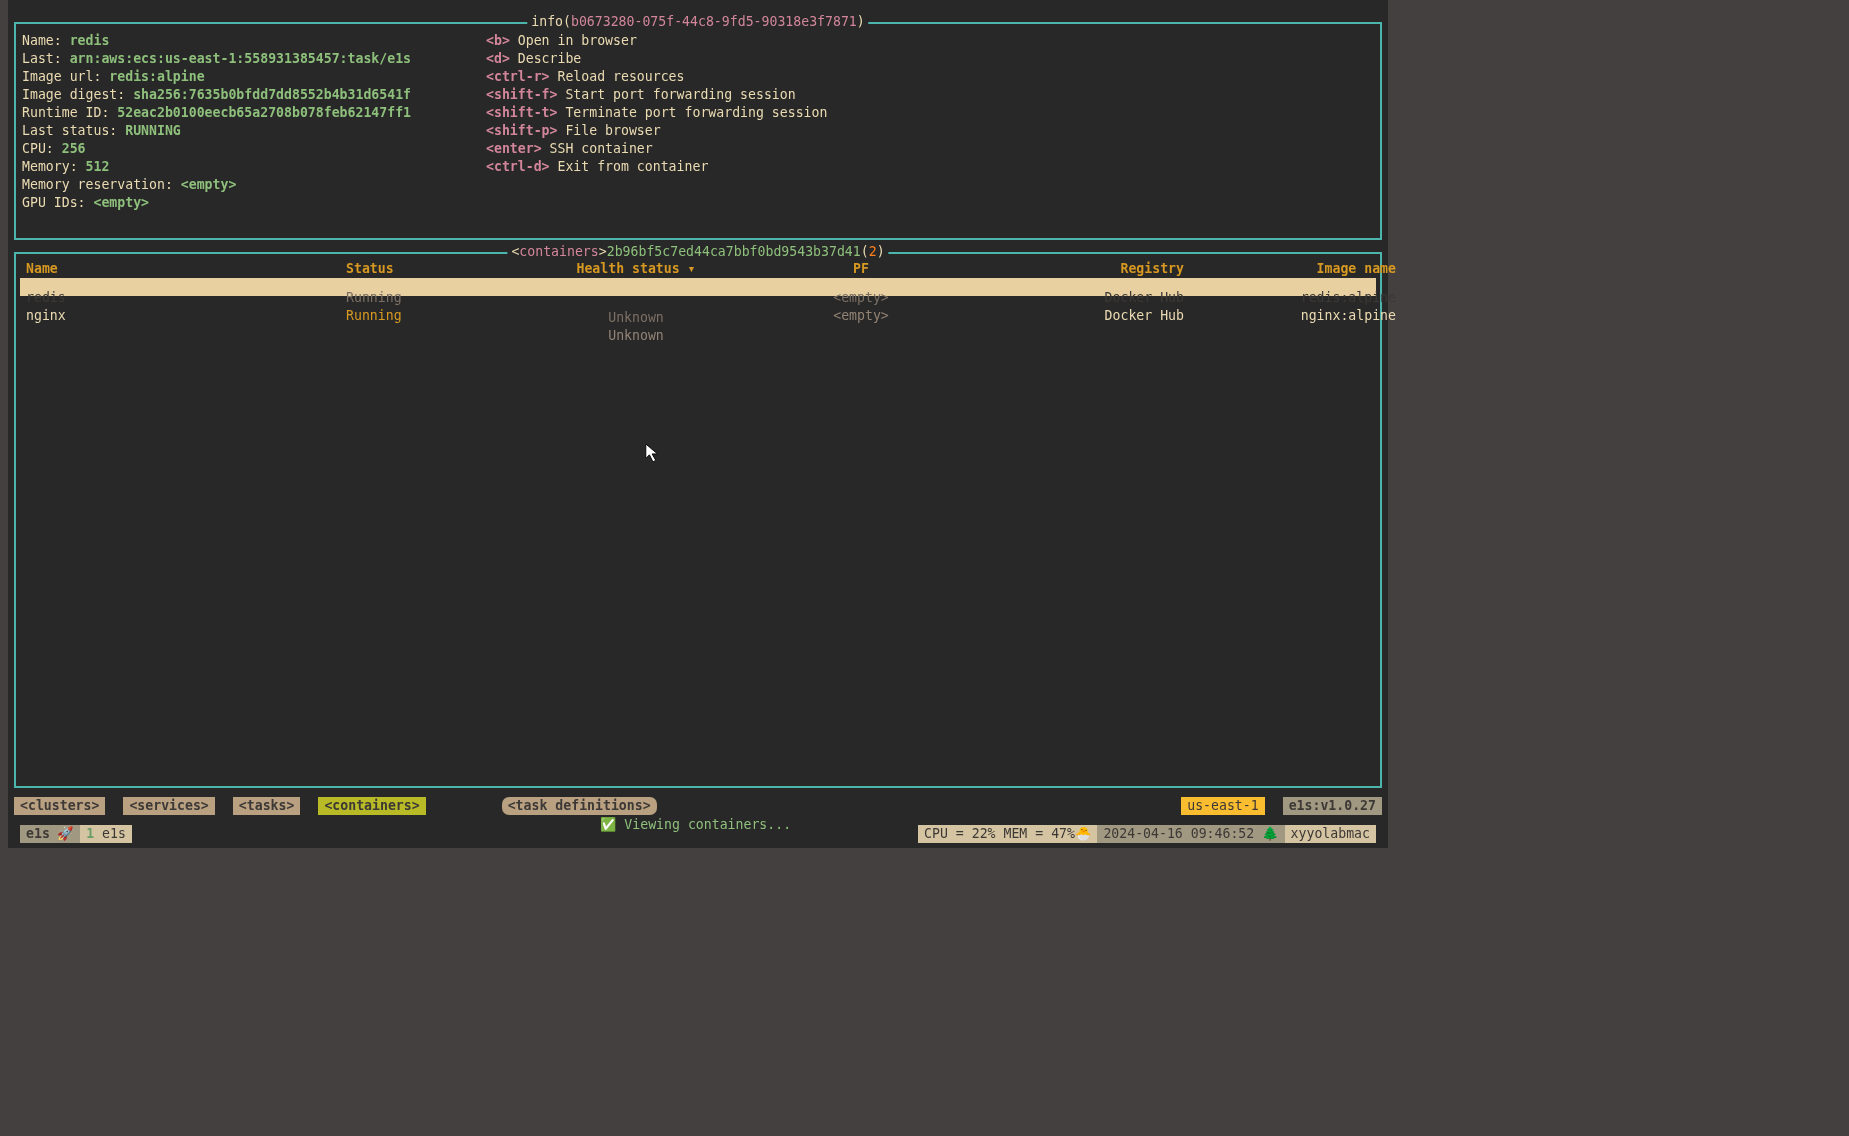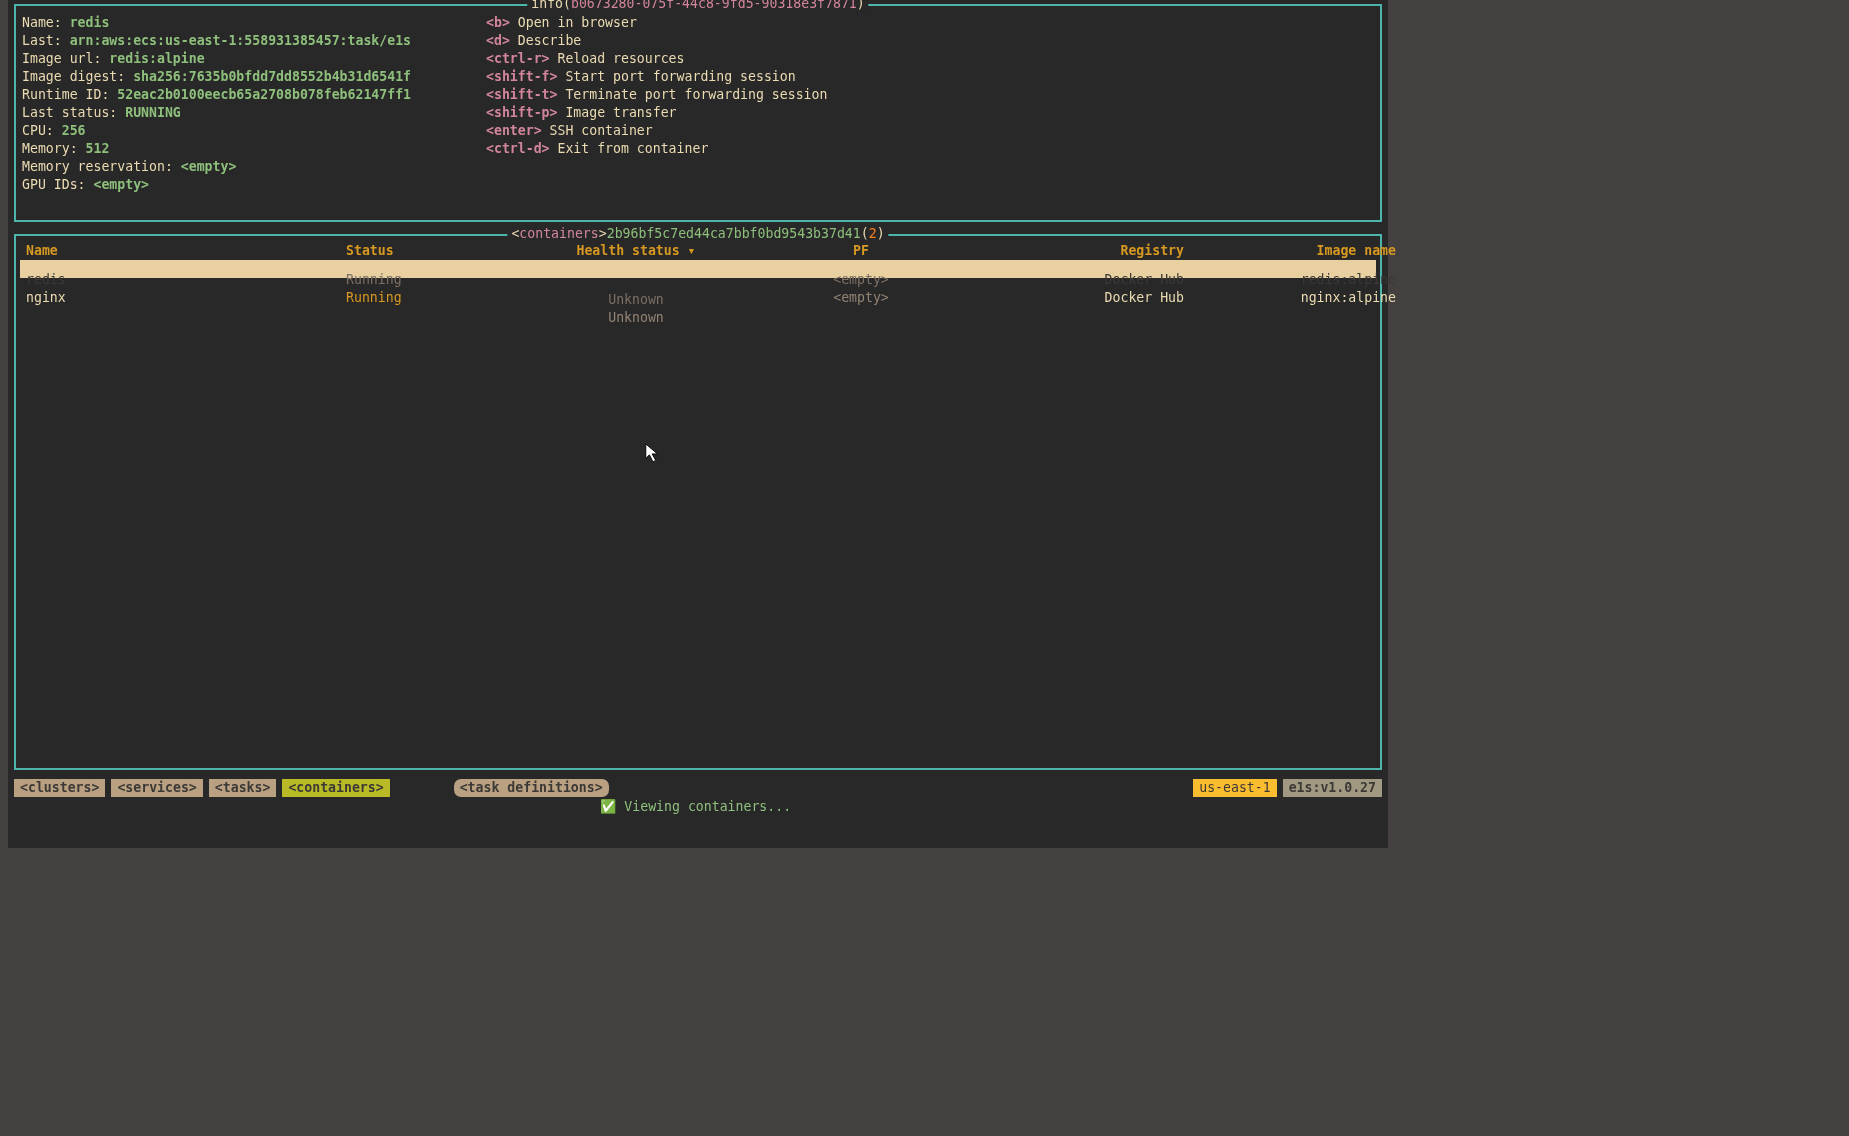--- a/index.html
+++ b/index.html
@@ -58,21 +58,21 @@
     color: var(--fg);
   }
   .brack { color: var(--fg); }
   .tkey   { color: var(--magenta); }
   .tval   { color: var(--aqua); }
   .tnum   { color: var(--orange); }
 
   
   #info-panel {
     height: 218px;
-    margin-top: 4px;
+    margin-top: 22px;
     padding: 8px 6px 0 6px;
   }
   .info-cols { display: flex; gap: 8px; }
   .info-col { }
   .col1 { flex: 0 0 456px; }
   .col2 { flex: 0 0 448px; }
   .col3 { flex: 1; }
   .kv-line { white-space: pre; }
   .kv-key { color: var(--fg); }
   .kv-val { color: var(--aqua); font-weight: bold;}
@@ -109,21 +109,21 @@
     background: var(--sel-bg);
     color: var(--sel-fg);
   }
   .list-row.selected .c-status { color: #7c6f64; }
   .list-row.selected .c-health { color: #7c6f64; }
   .list-row.selected .c-pf     { color: #7c6f64; }
 
   
   .tabs {
     display: flex;
-    gap: 6px;
+    gap: 18px;
     align-items: center;
     padding: 0 6px;
     margin-top: 8px;
     height: 20px;
   }
   .tab {
     background: var(--tab-bg);
     color: #3c3836;
     padding: 0 6px;
     font-weight: bold;
@@ -188,21 +188,21 @@
           <div class="kv-line"><span class="kv-key">Memory: </span><span class="kv-val">512</span></div>
           <div class="kv-line"><span class="kv-key">Memory reservation: </span><span class="kv-val">&lt;empty&gt;</span></div>
           <div class="kv-line"><span class="kv-key">GPU IDs: </span><span class="kv-val">&lt;empty&gt;</span></div>
         </div>
       <div class="info-col col3" id="info-keys">
           <div class="kv-line"><span class="kbd">&lt;b&gt;</span><span class="kdesc"> Open in browser</span></div>
           <div class="kv-line"><span class="kbd">&lt;d&gt;</span><span class="kdesc"> Describe</span></div>
           <div class="kv-line"><span class="kbd">&lt;ctrl-r&gt;</span><span class="kdesc"> Reload resources</span></div>
           <div class="kv-line"><span class="kbd">&lt;shift-f&gt;</span><span class="kdesc"> Start port forwarding session</span></div>
           <div class="kv-line"><span class="kbd">&lt;shift-t&gt;</span><span class="kdesc"> Terminate port forwarding session</span></div>
-          <div class="kv-line"><span class="kbd">&lt;shift-p&gt;</span><span class="kdesc"> Image transfer</span></div>
+          <div class="kv-line"><span class="kbd">&lt;shift-p&gt;</span><span class="kdesc"> File browser</span></div>
           <div class="kv-line"><span class="kbd">&lt;enter&gt;</span><span class="kdesc"> SSH container</span></div>
           <div class="kv-line"><span class="kbd">&lt;ctrl-d&gt;</span><span class="kdesc"> Exit from container</span></div>
         </div>
     </div>
   </div>
 
   <div id="list-panel" class="panel">
     <div class="panel-title">
       <span class="brack">&lt;</span><span class="tkey">containers</span><span class="brack">&gt;</span><span class="tval">2b96bf5c7ed44ca7bbf0bd9543b37d41</span><span class="brack">(</span><span class="tnum">2</span><span class="brack">)</span>
     </div>
@@ -242,18 +242,28 @@
       <span class="tab gap">&lt;task definitions&gt;</span>
       <span class="tabs-spacer"></span>
       <span class="badge-region">us-east-1</span>
       <span class="badge-ver">e1s:v1.0.27</span>
     </div>
 
   <div class="helpline">
     <span class="chk">✅</span><span> Viewing containers...</span>
   </div>
 
+  <div class="statusbar">
+    <span class="sb-left1">e1s 🚀</span>
+    <span class="sb-left2">
+      <span class="sb-num">1</span><span> e1s</span>
+    </span>
+    <span class="sb-spacer"></span>
+    <span class="sb-sys">CPU = 22% MEM = 47%🐣</span>
+    <span class="sb-time">2024-04-16 09:46:52 🌲</span>
+    <span class="sb-host">xyyolabmac</span>
+  </div>
 
   <svg class="cursor" viewBox="0 0 20 24">
     <path d="M2 2 L2 18 L6 14 L10 22 L13 20 L9 13 L15 13 Z" fill="white" stroke="black" stroke-width="1"></path>
   </svg>
 
 </div>
 
 </body></html>

